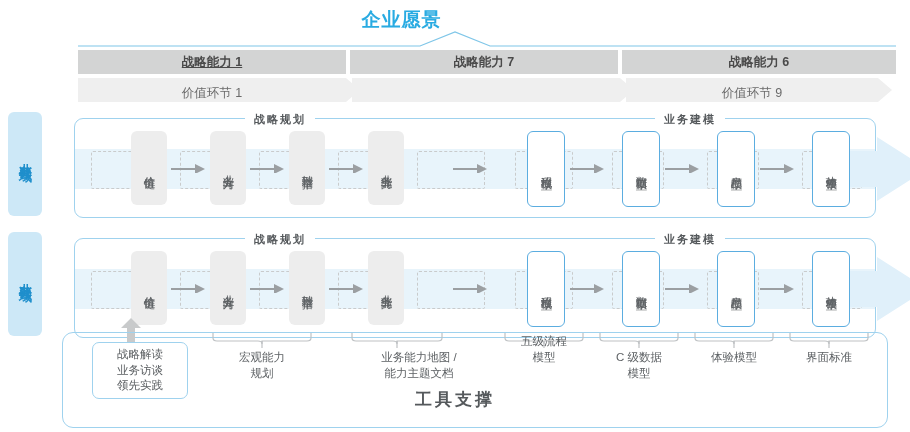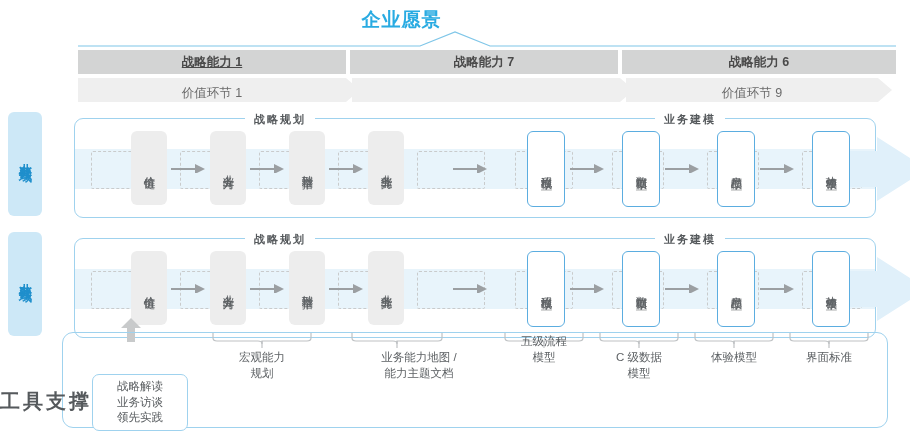--- a/index.html
+++ b/index.html
@@ -97,22 +97,22 @@
     background:#ffffff;text-align:center;font-size:11.5px;color:#5d6164;
     line-height:1.35;padding:4px 7px;white-space:nowrap;
   }
 
   
   .tool-box{
     position:absolute;left:62px;top:332px;width:824px;height:94px;
     border:1px solid #9FD2EE;border-radius:11px;background:transparent;
   }
   .tool-title{
-    position:absolute;left:0;top:388px;width:910px;text-align:left;
-    color:#55595c;font-size:20px;font-weight:bold;letter-spacing:3px;
+    position:absolute;left:0;top:388px;width:910px;text-align:center;
+    color:#55595c;font-size:17px;font-weight:bold;letter-spacing:3px;
   }
 </style>
 </head>
 <body>
 
 <div class="stage">
 
   <div class="vision-row">
     <span>企业愿景</span>
   </div>
@@ -333,21 +333,21 @@
 
     <path d="M695 2 L695 8 Q695 11 699 11 L730 11 Q734 11 734 14 L734 11 Q734 11 738 11 L769 11 Q773 11 773 8 L773 2" fill="none" stroke="#BFC2C4" stroke-width="1.2"></path>
     <path d="M734 11 L734 18" fill="none" stroke="#BFC2C4" stroke-width="1.2"></path>
 
     <path d="M790 2 L790 8 Q790 11 794 11 L825 11 Q829 11 829 14 L829 11 Q829 11 833 11 L864 11 Q868 11 868 8 L868 2" fill="none" stroke="#BFC2C4" stroke-width="1.2"></path>
     <path d="M829 11 L829 18" fill="none" stroke="#BFC2C4" stroke-width="1.2"></path>
   </svg>
 
   <div class="tool-box"></div>
 
-  <div class="tool-pill" style="left:92px;top:342px;width:80px;margin-top:32px;">
+  <div class="tool-pill" style="left:92px;top:342px;width:80px;">
     <span id="pill-text">战略解读<br>业务访谈<br>领先实践</span>
   </div>
 
   <div class="blabel" style="left:262px;top:350px;">
     <span id="bl0">宏观能力<br>规划</span>
   </div>
   <div class="blabel" style="left:419px;top:350px;">
     <span id="bl1">业务能力地图 /<br>能力主题文档</span>
   </div>
   <div class="blabel" style="left:544px;top:334px;">

